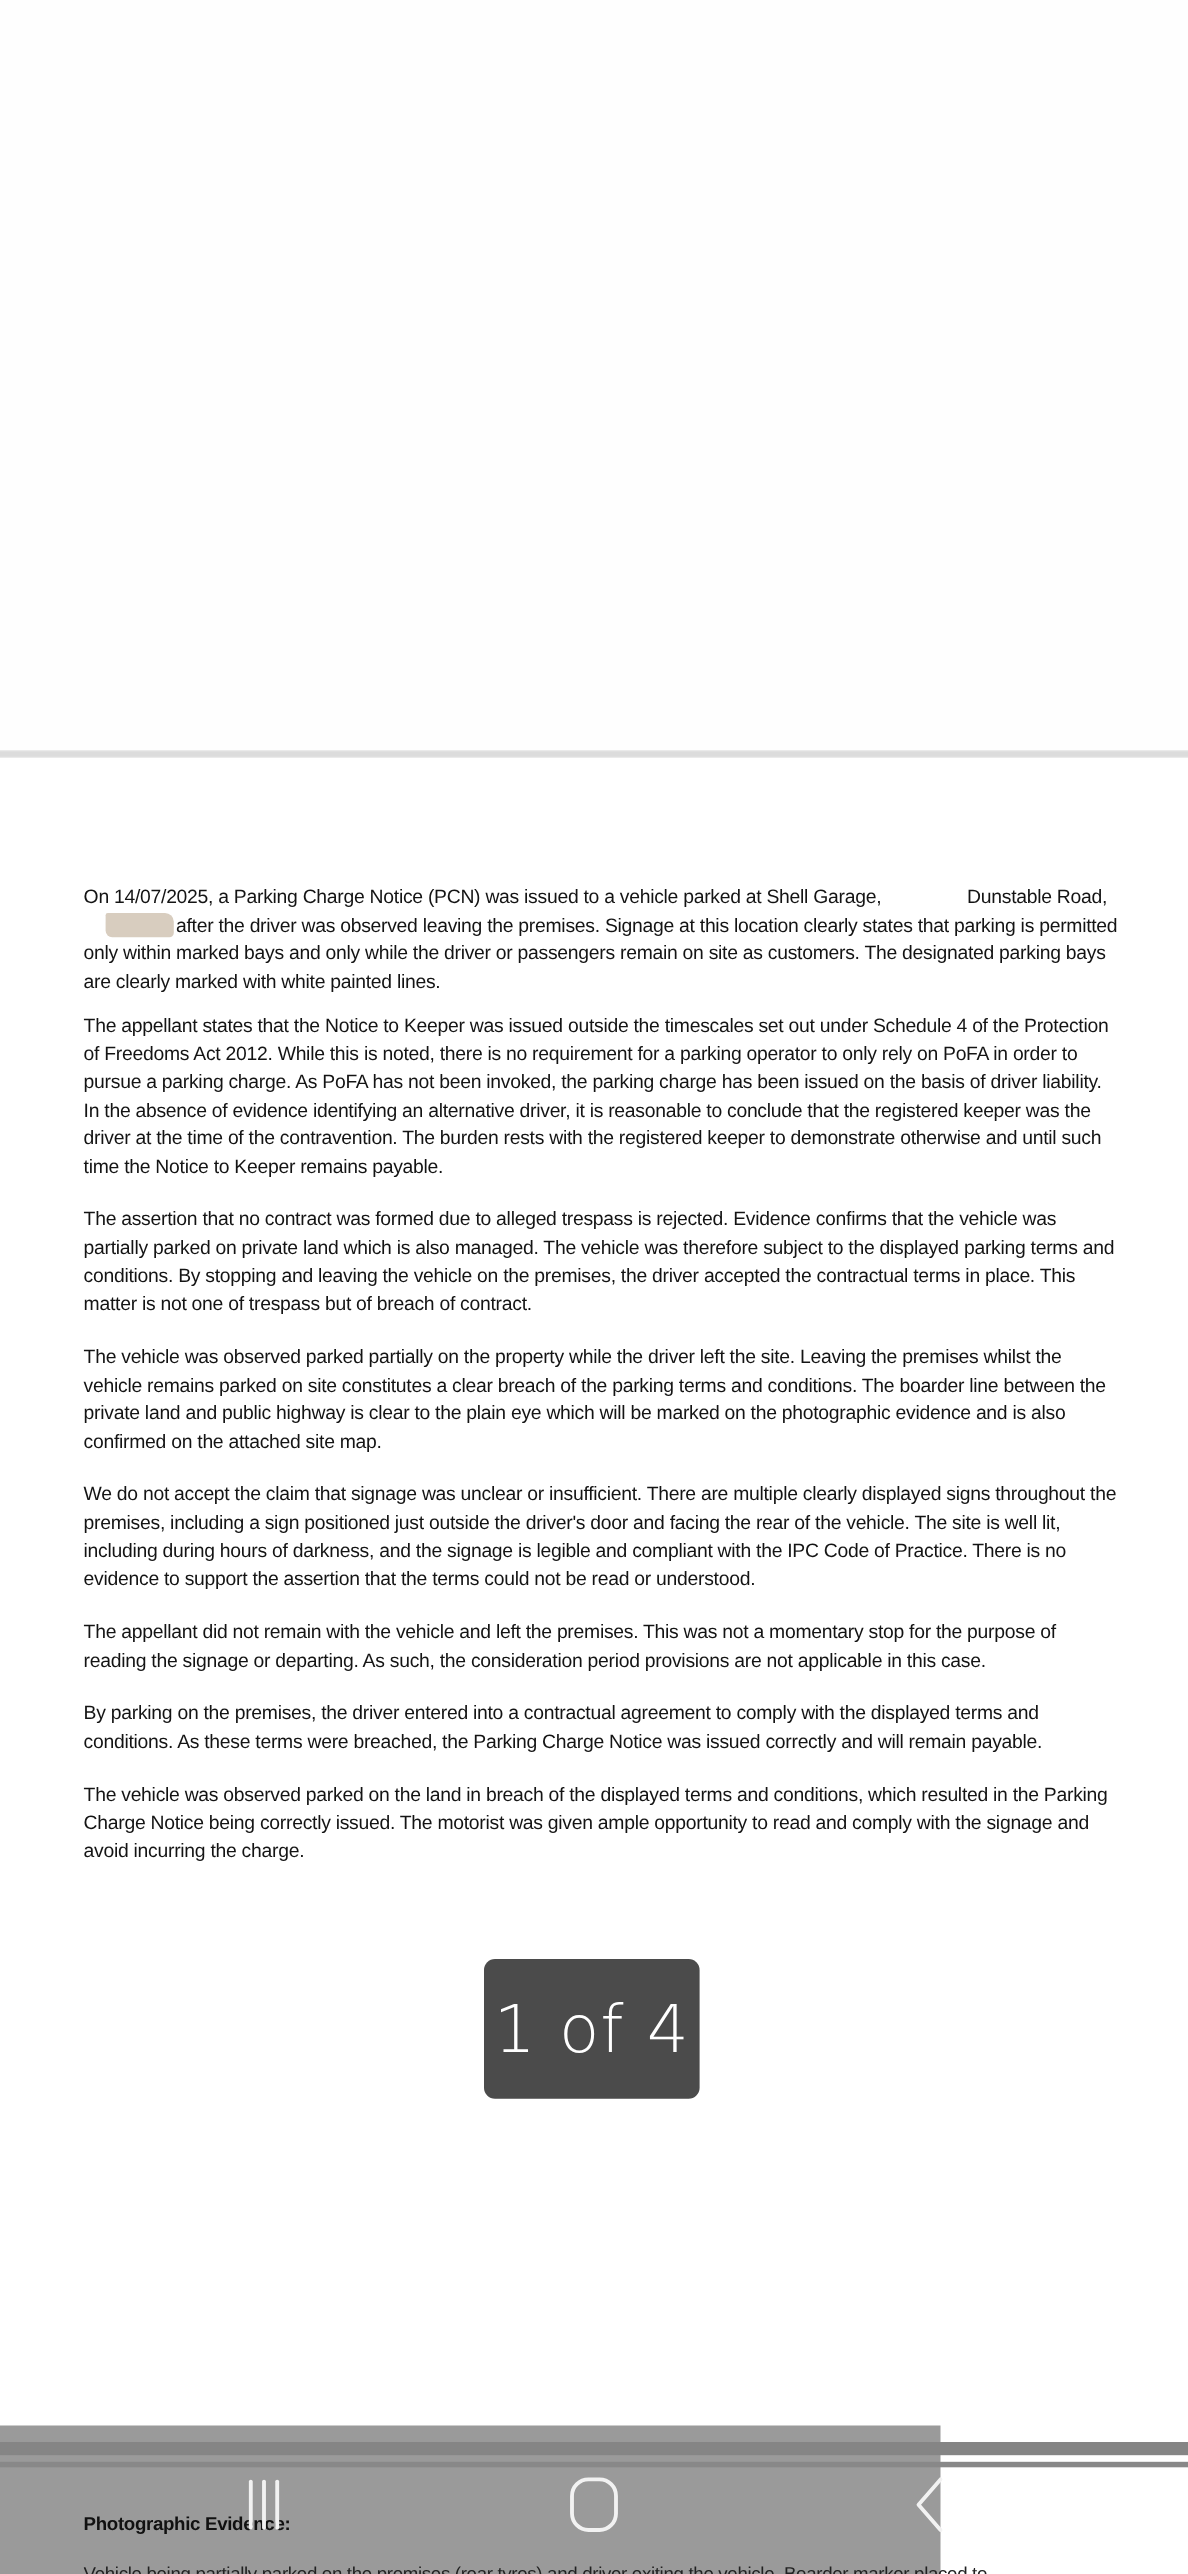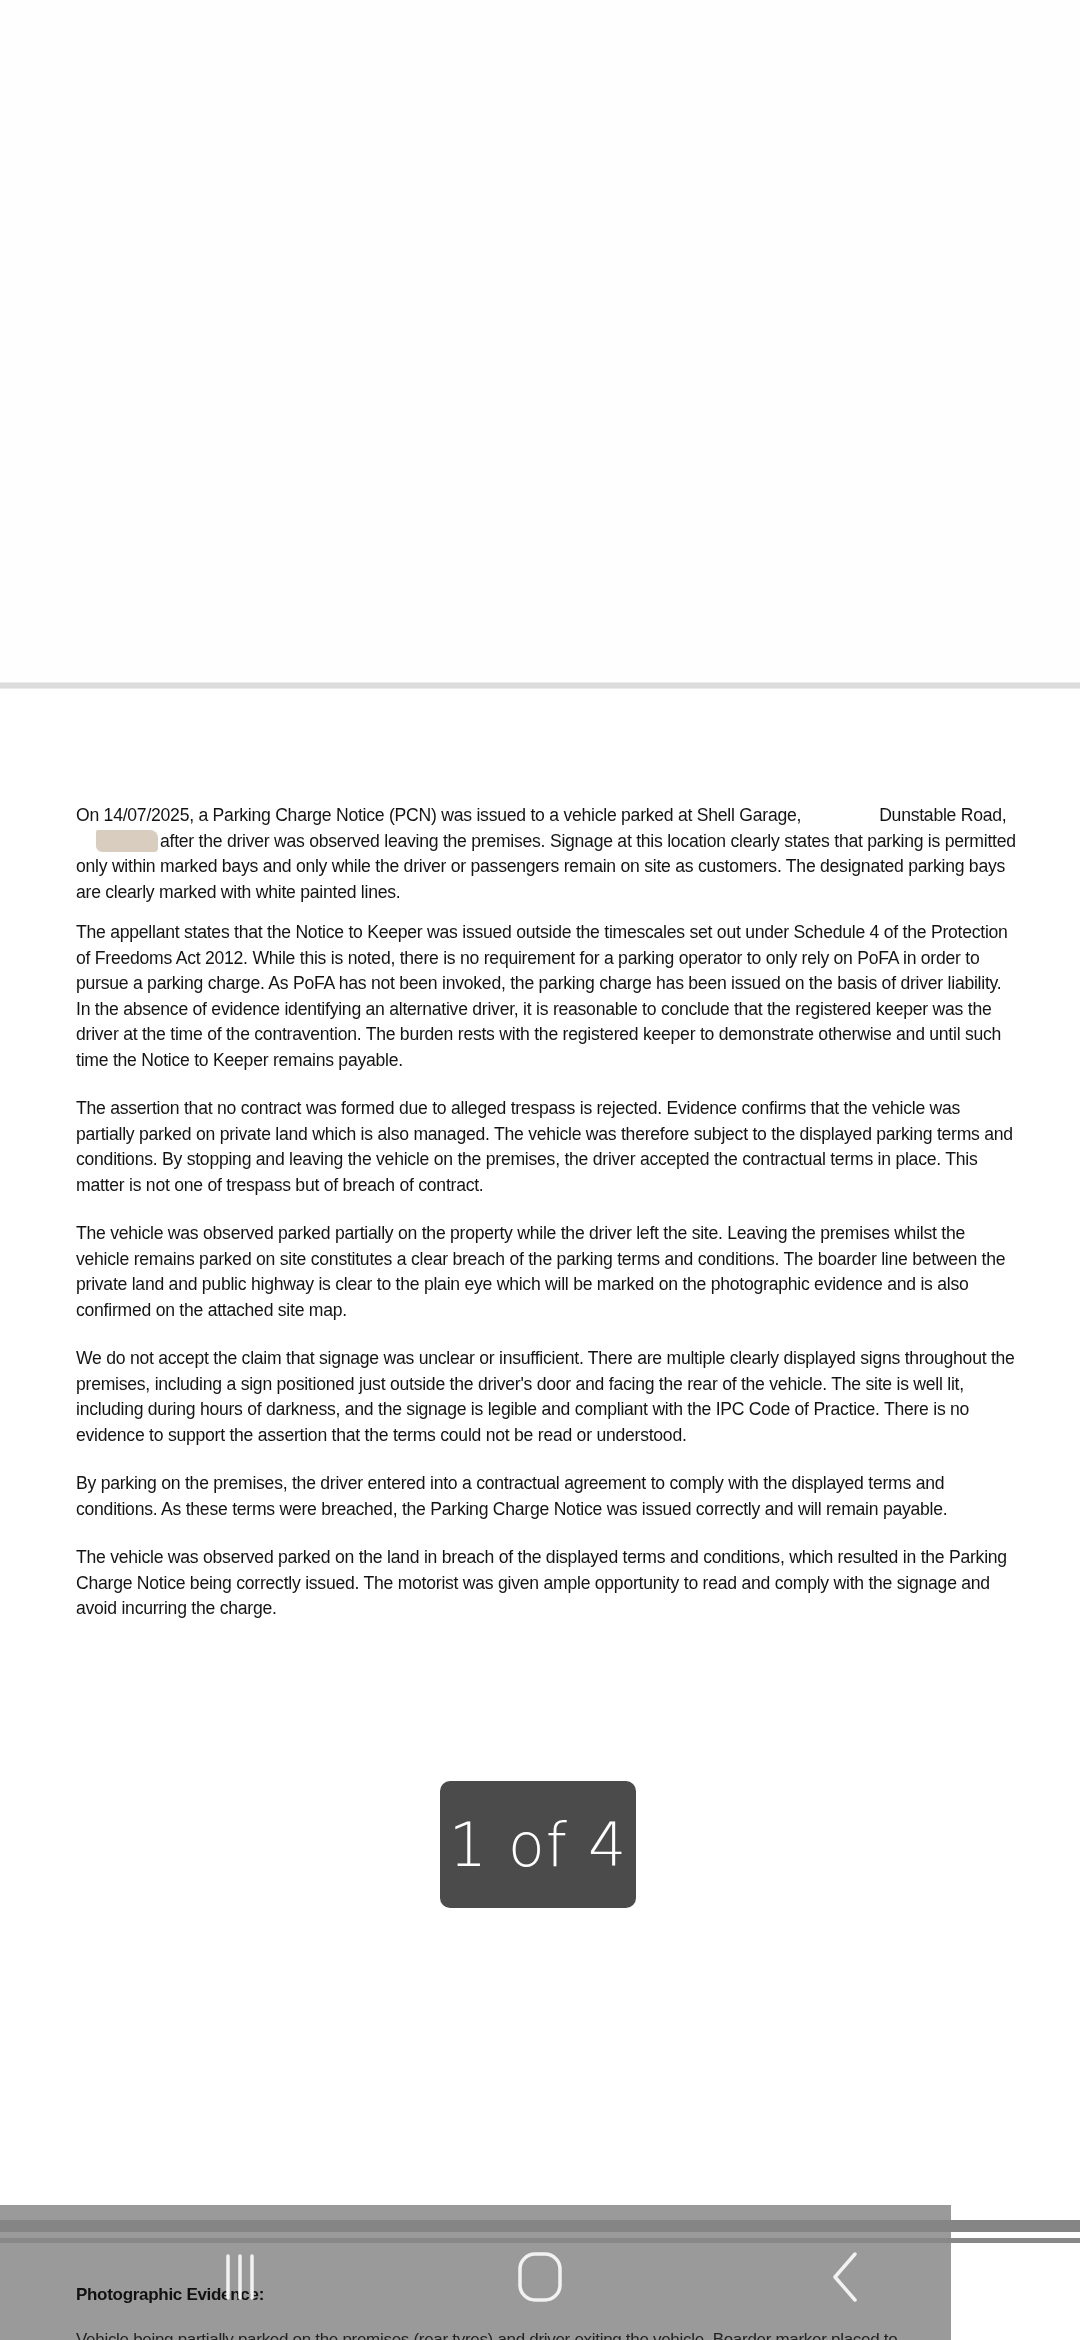--- a/index.html
+++ b/index.html
@@ -30,21 +30,21 @@
   }
   .gap { display:inline-block; width:78px; }
   .page-indicator {
     position:absolute; left:440px; top:1781px; width:196px; height:127px;
     background:#4b4b4b; border-radius:10px;
     display:flex; align-items:center; justify-content:center;
     color:#ffffff; font-family:"DejaVu Sans", sans-serif; font-weight:200;
     font-size:60px; letter-spacing:1px;
   }
   .nav-overlay {
-    position:absolute; left:0; top:2205px; width:951px; height:135px;
+    position:absolute; left:0; top:2205px; width:855px; height:135px;
     background:#9a9a9a;
   }
   .nav-band1 { position:absolute; left:0; top:15px; width:1080px; height:12px; background:#858585; }
   .nav-band2 { position:absolute; left:0; top:33px; width:1080px; height:5px; background:#888888; }
   .next-page-heading {
     position:absolute; left:76px; top:80px;
     font-family:"Liberation Sans", sans-serif; font-weight:bold; font-size:17px; color:#111;
     letter-spacing:-0.3px;
   }
   .next-page-line {
@@ -64,20 +64,21 @@
 
 <div class="doc-page">
   <div class="doc-body">
     <p class="para p1">
       <span>On 14/07/2025, a Parking Charge Notice (PCN) was issued to a vehicle parked at Shell Garage,</span><span class="gap"></span><span>Dunstable Road,</span><span class="redact"></span><span>after the driver was observed leaving the premises. Signage at this location clearly states that parking is permitted only within marked bays and only while the driver or passengers remain on site as customers. The designated parking bays are clearly marked with white painted lines.</span>
     </p>
     <p class="para">The appellant states that the Notice to Keeper was issued outside the timescales set out under Schedule 4 of the Protection of Freedoms Act 2012. While this is noted, there is no requirement for a parking operator to only rely on PoFA in order to pursue a parking charge. As PoFA has not been invoked, the parking charge has been issued on the basis of driver liability. In the absence of evidence identifying an alternative driver, it is reasonable to conclude that the registered keeper was the driver at the time of the contravention. The burden rests with the registered keeper to demonstrate otherwise and until such time the Notice to Keeper remains payable.</p>
     <p class="para">The assertion that no contract was formed due to alleged trespass is rejected. Evidence confirms that the vehicle was partially parked on private land which is also managed. The vehicle was therefore subject to the displayed parking terms and conditions. By stopping and leaving the vehicle on the premises, the driver accepted the contractual terms in place. This matter is not one of trespass but of breach of contract.</p>
     <p class="para">The vehicle was observed parked partially on the property while the driver left the site. Leaving the premises whilst the vehicle remains parked on site constitutes a clear breach of the parking terms and conditions. The boarder line between the private land and public highway is clear to the plain eye which will be marked on the photographic evidence and is also confirmed on the attached site map.</p>
     <p class="para">We do not accept the claim that signage was unclear or insufficient. There are multiple clearly displayed signs throughout the premises, including a sign positioned just outside the driver's door and facing the rear of the vehicle. The site is well lit, including during hours of darkness, and the signage is legible and compliant with the IPC Code of Practice. There is no evidence to support the assertion that the terms could not be read or understood.</p>
+    <p class="para">The appellant did not remain with the vehicle and left the premises. This was not a momentary stop for the purpose of reading the signage or departing. As such, the consideration period provisions are not applicable in this case.</p>
     <p class="para">By parking on the premises, the driver entered into a contractual agreement to comply with the displayed terms and conditions. As these terms were breached, the Parking Charge Notice was issued correctly and will remain payable.</p>
     <p class="para">The vehicle was observed parked on the land in breach of the displayed terms and conditions, which resulted in the Parking Charge Notice being correctly issued. The motorist was given ample opportunity to read and comply with the signage and avoid incurring the charge.</p>
   </div>
 </div>
 
 <div class="page-indicator">1 of 4</div>
 
 <div class="nav-overlay">
   <div class="nav-band1"></div>
   <div class="nav-band2"></div>

